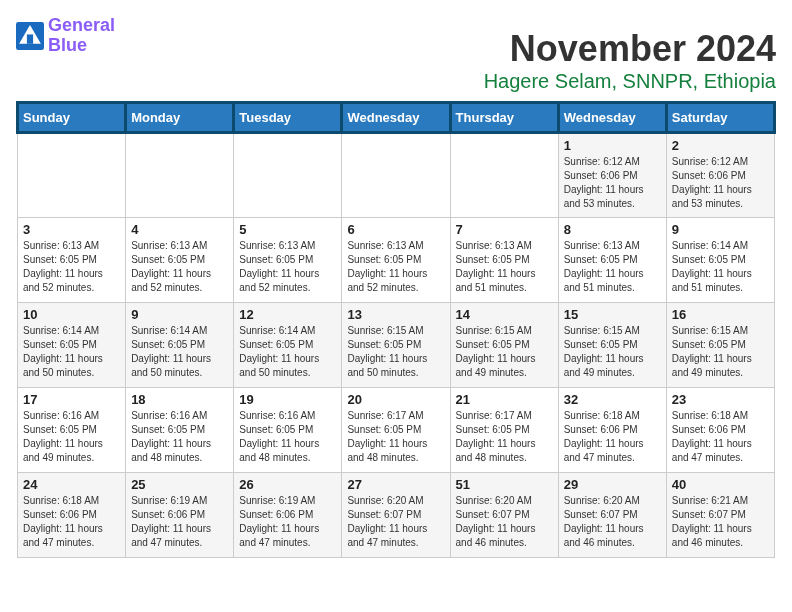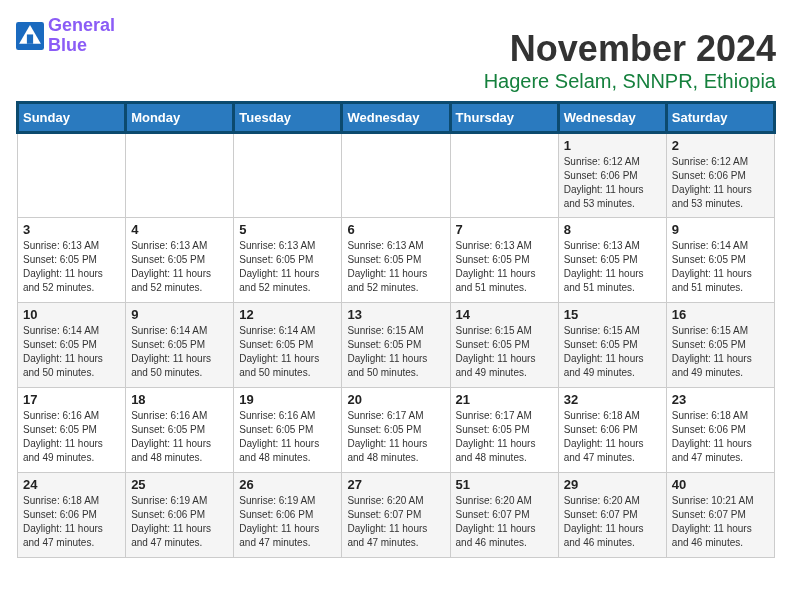--- a/index.html
+++ b/index.html
@@ -336,20 +336,20 @@
         </td>
         <td>
           <span class="day-num">29</span>
           <div class="cell-text" style="white-space: pre-line;">Sunrise: 6:20 AM
 Sunset: 6:07 PM
 Daylight: 11 hours
 and 46 minutes.</div>
         </td>
         <td>
           <span class="day-num">40</span>
-          <div class="cell-text" style="white-space: pre-line;">Sunrise: 10:21 AM
+          <div class="cell-text" style="white-space: pre-line;">Sunrise: 6:21 AM
 Sunset: 6:07 PM
 Daylight: 11 hours
 and 46 minutes.</div>
         </td>
       </tr>
     </tbody>
 </table>
 
 </body></html>

